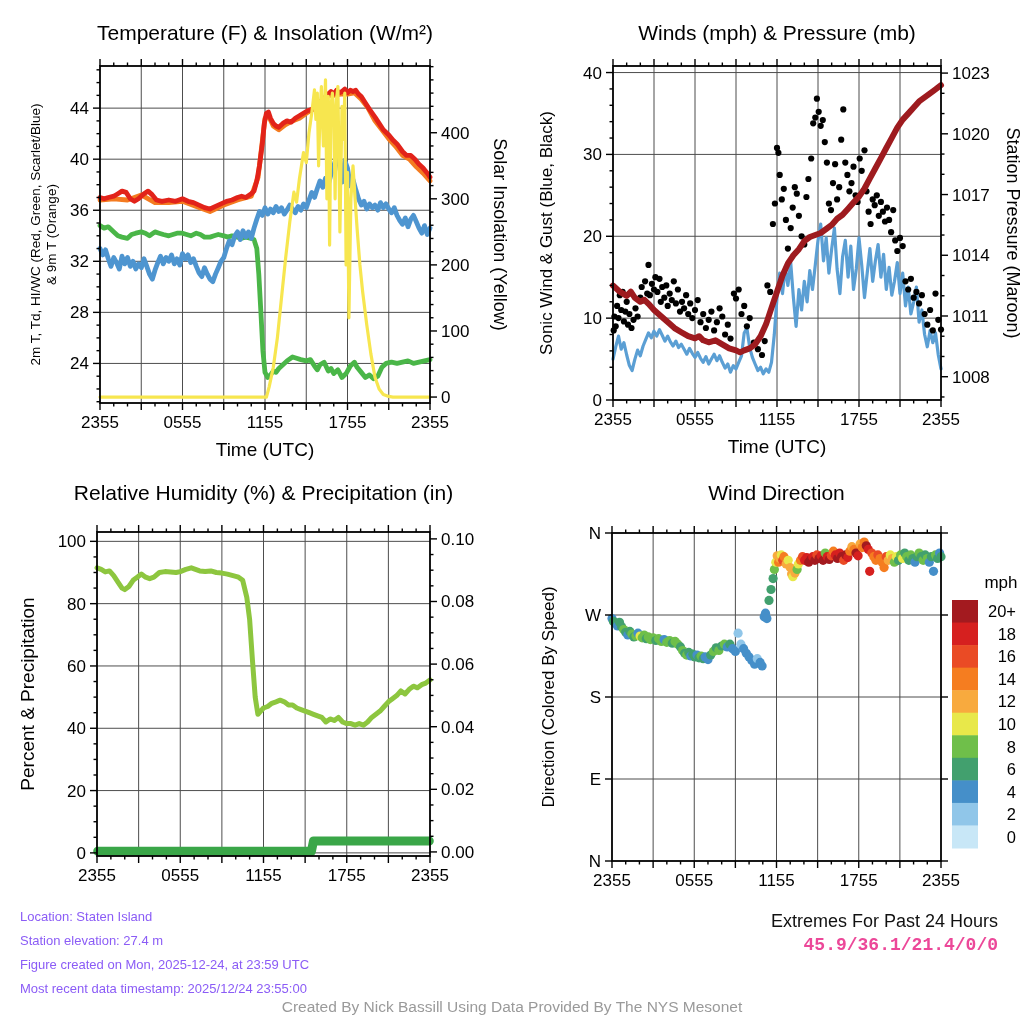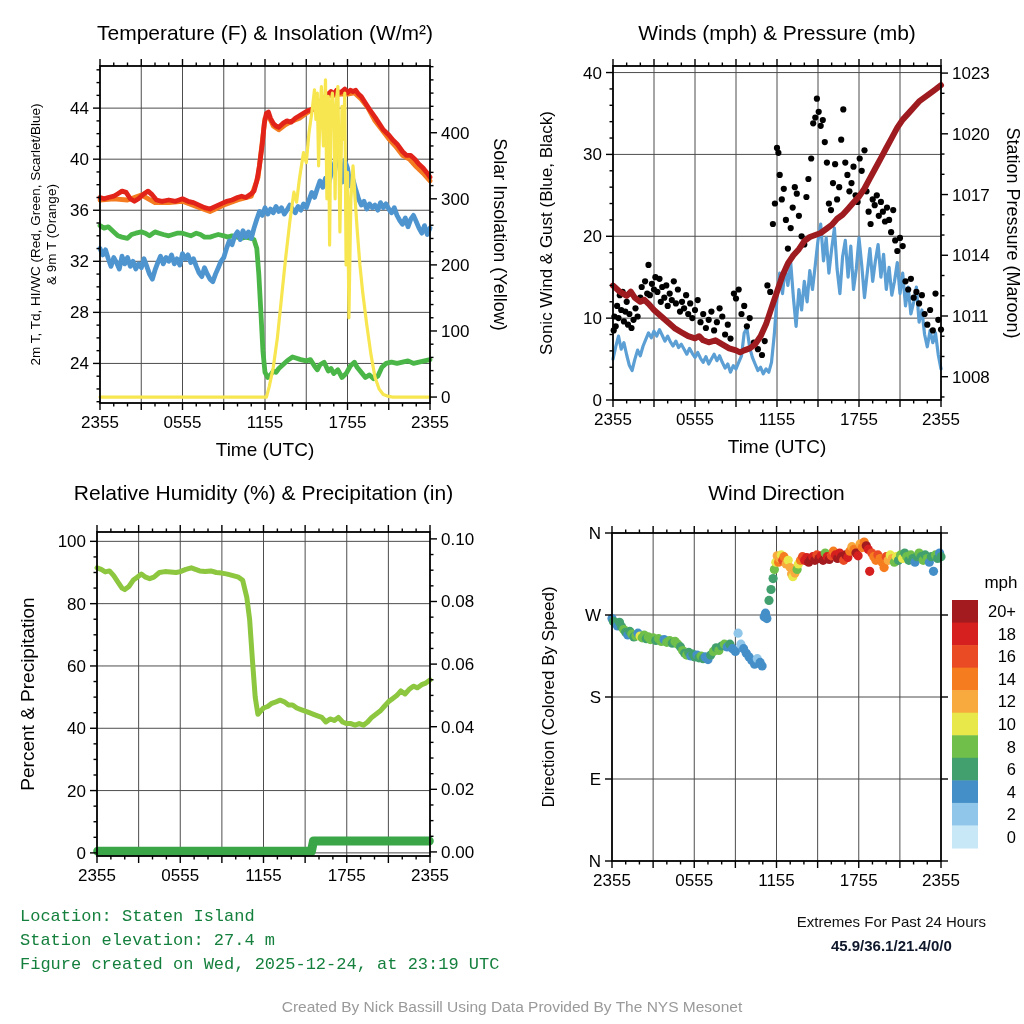--- a/index.html
+++ b/index.html
@@ -4,23 +4,23 @@
 <style>
   html,body{margin:0;padding:0;background:#fff;}
   #page{position:relative;width:1024px;height:1024px;background:#fff;overflow:hidden;
         font-family:"Liberation Sans",sans-serif;color:#000;}
   .chart-cell{position:absolute;}
   #cell-1{left:0;top:0;}
   #cell-2{left:512px;top:0;}
   #cell-3{left:0;top:460px;}
   #cell-4{left:512px;top:460px;}
   svg text{font-family:"Liberation Sans",sans-serif;}
-  #footer-left{position:absolute;left:20px;top:905px;font-size:17px;line-height:24px;color:#15803d;font-family:Liberation Mono, monospace;}
-  #footer-right{position:absolute;right:38px;top:910px;font-size:15px;line-height:23.5px;text-align:center;color:#111;}
-  .extremes-values{color:#0f172a;font-weight:bold;}
+  #footer-left{position:absolute;left:20px;top:905px;font-size:13px;line-height:24px;color:#8b5cf6;}
+  #footer-right{position:absolute;right:26px;top:910px;font-size:18px;line-height:23.5px;text-align:right;color:#111;}
+  .extremes-values{color:#ec4899;font-weight:bold;font-family:Liberation Mono, monospace;}
   #credit{position:absolute;left:0;width:1024px;top:998px;text-align:center;color:#9a9a9a;font-size:15.5px;}
 </style>
 </head>
 <body>
 
 <div id="page">
   <div class="chart-cell" id="cell-1">
     <svg id="svg-c1" width="512" height="460" viewBox="0 0 512 460">
         <line x1="141.25" y1="66" x2="141.25" y2="403" stroke="#4d4d4d" stroke-width="1"></line>
         <line x1="182.5" y1="66" x2="182.5" y2="403" stroke="#4d4d4d" stroke-width="1"></line>
@@ -837,21 +837,22 @@
         <text x="504" y="337.6363636363636" font-size="16.5" text-anchor="end" fill="#000">4</text>
         <text x="504" y="360.1818181818182" font-size="16.5" text-anchor="end" fill="#000">2</text>
         <text x="504" y="382.72727272727275" font-size="16.5" text-anchor="end" fill="#000">0</text>
         <text x="489" y="128" font-size="17" text-anchor="middle" fill="#000">mph</text>
       </svg>
   </div>
 
   <div id="footer-left">
     <div>Location: Staten Island</div>
     <div>Station elevation: 27.4 m</div>
-    <div>Figure created on Wed, 2025-12-24, at 23:19 UTC</div>
+    <div>Figure created on Mon, 2025-12-24, at 23:59 UTC</div>
+    <div>Most recent data timestamp: 2025/12/24 23:55:00</div>
   </div>
 
   <div id="footer-right">
     <div>Extremes For Past 24 Hours</div>
     <div class="extremes-values">45.9/36.1/21.4/0/0</div>
   </div>
 
   <div id="credit">Created By Nick Bassill Using Data Provided By The NYS Mesonet</div>
 </div>
 

